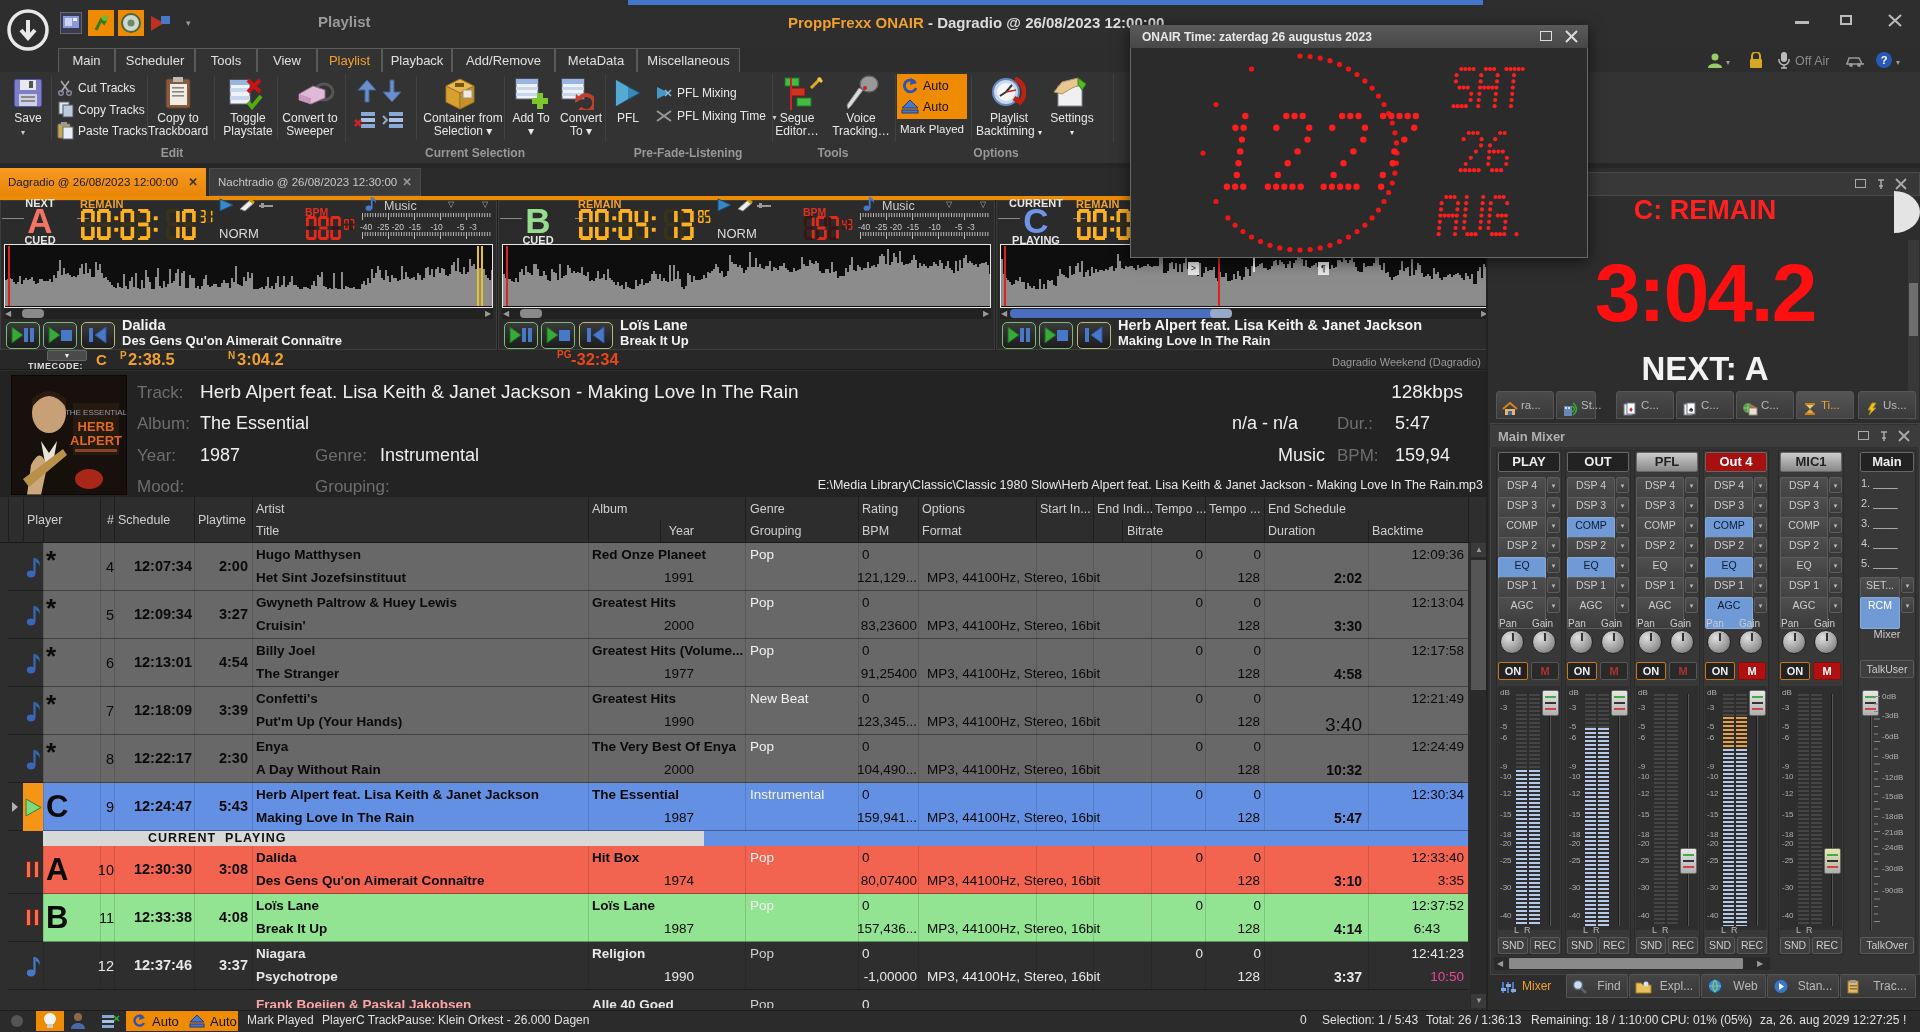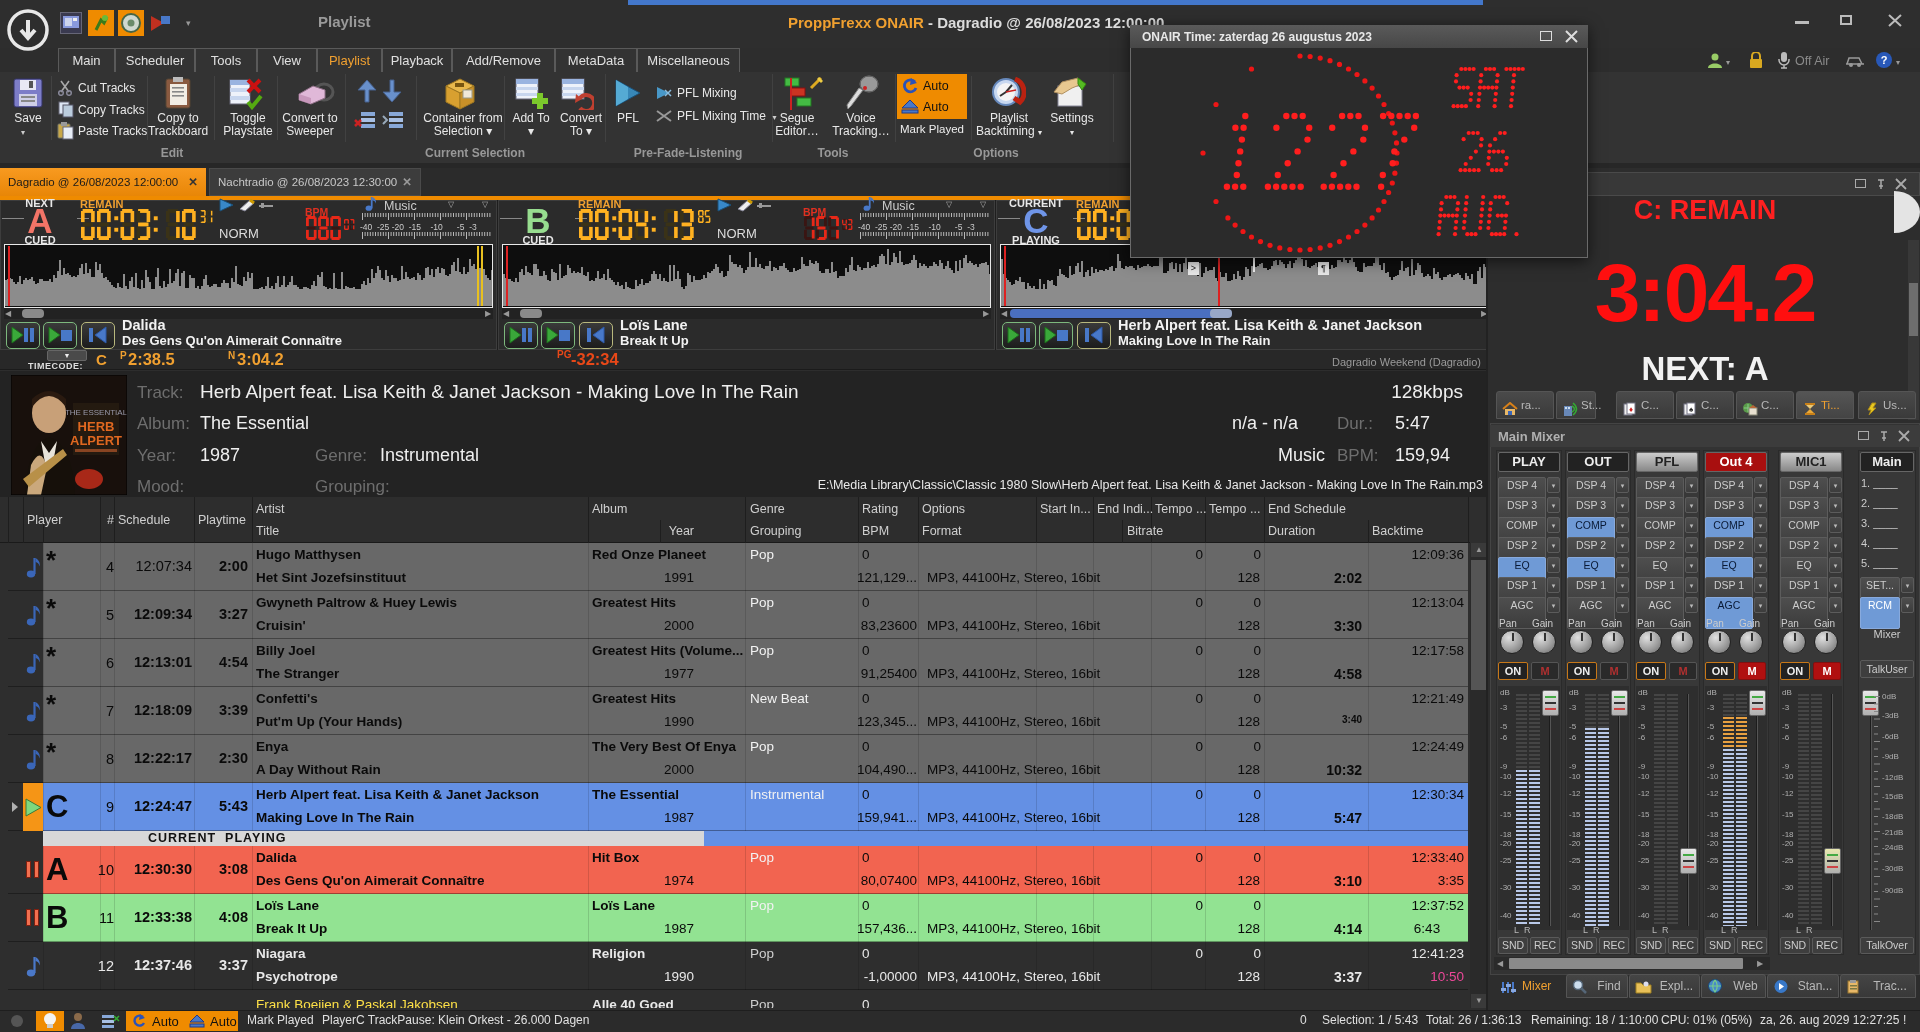--- a/index.html
+++ b/index.html
@@ -1163,21 +1163,21 @@
 <div class="a" style="left:1205px;top:543px;width:1px;height:48px;background:rgba(0,0,0,0.13)"></div>
 <div class="a" style="left:1264px;top:543px;width:1px;height:48px;background:rgba(0,0,0,0.13)"></div>
 <div class="a" style="left:1368px;top:543px;width:1px;height:48px;background:rgba(0,0,0,0.13)"></div>
 <svg class="a" style="left:24px;top:555px" width="18" height="24">
     <ellipse cx="7" cy="19" rx="4.2" ry="3.4" fill="#3a66b8"></ellipse>
     <rect x="9.4" y="3" width="2.2" height="16" fill="#3a66b8"></rect>
     <path d="M11.6 3 C14.5 5 16.5 7.5 15.5 11.5 C15 8.5 13.5 7.5 11.6 7 Z" fill="#3a66b8"></path>
   </svg>
 <div style="position:absolute;left:46px;top:545px;color:#0a0a0a;font-size:26px;font-weight:bold">*</div>
 <div style="position:absolute;left:80px;top:559px;width:34px;text-align:right;color:#0a0a0a;font-size:14.5px">4</div>
-<div style="position:absolute;left:120px;top:558px;width:72px;text-align:right;color:#0a0a0a;font-size:14.5px;font-weight:normal">12:07:34</div>
+<div style="position:absolute;left:120px;top:558px;width:72px;text-align:right;color:#0a0a0a;font-size:14.5px;font-weight:bold">12:07:34</div>
 <div style="position:absolute;left:176px;top:558px;width:72px;text-align:right;color:#0a0a0a;font-size:14.5px;font-weight:bold">2:00</div>
 <div style="position:absolute;left:256px;top:547px;color:#0a0a0a;font-size:13.5px;font-weight:bold;white-space:nowrap">Hugo Matthysen</div>
 <div style="position:absolute;left:256px;top:570px;color:#0a0a0a;font-size:13.5px;font-weight:bold;white-space:nowrap">Het Sint Jozefsinstituut</div>
 <div style="position:absolute;left:592px;top:547px;color:#0a0a0a;font-size:13.5px;font-weight:bold;white-space:nowrap">Red Onze Planeet</div>
 <div style="position:absolute;left:630px;top:570px;width:64px;text-align:right;color:#0a0a0a;font-size:13.5px">1991</div>
 <div style="position:absolute;left:750px;top:547px;color:#f2f2f2;font-size:13.5px">Pop</div>
 <div style="position:absolute;left:862px;top:547px;color:#0a0a0a;font-size:13.5px">0</div>
 <div style="position:absolute;left:800px;top:570px;width:117px;text-align:right;color:#0a0a0a;font-size:13.5px">121,129...</div>
 <div style="position:absolute;left:927px;top:570px;color:#0a0a0a;font-size:13.5px;white-space:nowrap">MP3, 44100Hz, Stereo, 16bit</div>
 <div style="position:absolute;left:1140px;top:547px;width:63px;text-align:right;color:#0a0a0a;font-size:13.5px">0</div>
@@ -1294,21 +1294,21 @@
 <div style="position:absolute;left:592px;top:691px;color:#0a0a0a;font-size:13.5px;font-weight:bold;white-space:nowrap">Greatest Hits</div>
 <div style="position:absolute;left:630px;top:714px;width:64px;text-align:right;color:#0a0a0a;font-size:13.5px">1990</div>
 <div style="position:absolute;left:750px;top:691px;color:#f2f2f2;font-size:13.5px">New Beat</div>
 <div style="position:absolute;left:862px;top:691px;color:#0a0a0a;font-size:13.5px">0</div>
 <div style="position:absolute;left:800px;top:714px;width:117px;text-align:right;color:#0a0a0a;font-size:13.5px">123,345...</div>
 <div style="position:absolute;left:927px;top:714px;color:#0a0a0a;font-size:13.5px;white-space:nowrap">MP3, 44100Hz, Stereo, 16bit</div>
 <div style="position:absolute;left:1140px;top:691px;width:63px;text-align:right;color:#0a0a0a;font-size:13.5px">0</div>
 <div style="position:absolute;left:1200px;top:691px;width:61px;text-align:right;color:#0a0a0a;font-size:13.5px">0</div>
 <div style="position:absolute;left:1200px;top:714px;width:60px;text-align:right;color:#0a0a0a;font-size:13.5px">128</div>
 <div style="position:absolute;left:1290px;top:691px;width:174px;text-align:right;color:#0a0a0a;font-size:13.5px">12:21:49</div>
-<div style="position:absolute;left:1290px;top:714px;width:72px;text-align:right;color:#0a0a0a;font-size:10px;font-weight:bold">3:40</div>
+<div style="position:absolute;left:1290px;top:714px;width:72px;text-align:right;color:#0a0a0a;font-size:19px;font-weight:normal">3:40</div>
 <div style="position:absolute;left:8px;top:735px;width:35px;height:48px;background:#2e2e2e;border-bottom:1px solid rgba(0,0,0,0.35)"></div>
 <div style="position:absolute;left:43px;top:735px;width:1425px;height:48px;background:#686868;border-bottom:1px solid rgba(0,0,0,0.35)"></div>
 <div class="a" style="left:43px;top:735px;width:1px;height:48px;background:rgba(0,0,0,0.13)"></div>
 <div class="a" style="left:100px;top:735px;width:1px;height:48px;background:rgba(0,0,0,0.13)"></div>
 <div class="a" style="left:114px;top:735px;width:1px;height:48px;background:rgba(0,0,0,0.13)"></div>
 <div class="a" style="left:194px;top:735px;width:1px;height:48px;background:rgba(0,0,0,0.13)"></div>
 <div class="a" style="left:252px;top:735px;width:1px;height:48px;background:rgba(0,0,0,0.13)"></div>
 <div class="a" style="left:588px;top:735px;width:1px;height:48px;background:rgba(0,0,0,0.13)"></div>
 <div class="a" style="left:745px;top:735px;width:1px;height:48px;background:rgba(0,0,0,0.13)"></div>
 <div class="a" style="left:858px;top:735px;width:1px;height:48px;background:rgba(0,0,0,0.13)"></div>
@@ -1493,21 +1493,21 @@
 <div style="position:absolute;left:1200px;top:946px;width:61px;text-align:right;color:#e8e8e8;font-size:13.5px">0</div>
 <div style="position:absolute;left:1200px;top:969px;width:60px;text-align:right;color:#e8e8e8;font-size:13.5px">128</div>
 <div style="position:absolute;left:1290px;top:946px;width:174px;text-align:right;color:#e8e8e8;font-size:13.5px">12:41:23</div>
 <div style="position:absolute;left:1290px;top:969px;width:72px;text-align:right;color:#e8e8e8;font-size:14px;font-weight:bold">3:37</div>
 <div style="position:absolute;left:1390px;top:969px;width:74px;text-align:right;color:#ec4899;font-size:13.5px">10:50</div>
 <div style="position:absolute;left:8px;top:831px;width:35px;height:15px;background:#2e2e2e"></div>
 <div style="position:absolute;left:704px;top:831px;width:764px;height:15px;background:#6490e4"></div>
 <div style="position:absolute;left:43px;top:831px;width:661px;height:15px;background:#d8d8d8"></div>
 <div style="position:absolute;left:148px;top:831px;color:#111;font-size:12.5px;font-weight:bold;letter-spacing:1px;line-height:15px">CURRENT&nbsp;&nbsp;PLAYING</div>
 <div style="position:absolute;left:43px;top:990px;width:1425px;height:18px;background:#2e2e2e;overflow:hidden;">
-    <div style="position:absolute;left:213px;top:7px;color:#fde047;font-size:13.5px;font-weight:normal">Frank Boeijen &amp; Paskal Jakobsen</div>
+    <div style="position:absolute;left:213px;top:7px;color:#fca5a5;font-size:13.5px;font-weight:bold">Frank Boeijen &amp; Paskal Jakobsen</div>
     <div style="position:absolute;left:549px;top:7px;color:#e8e8e8;font-size:13.5px;font-weight:bold">Alle 40 Goed</div>
     <div style="position:absolute;left:707px;top:7px;color:#cfcfcf;font-size:13.5px">Pop</div>
     <div style="position:absolute;left:819px;top:7px;color:#e8e8e8;font-size:13.5px">0</div>
   </div>
 <div style="position:absolute;left:1470px;top:543px;width:18px;height:465px;background:#2a2a2a"></div>
 <div style="position:absolute;left:1471px;top:543px;width:16px;height:14px;background:#3a3a3a;color:#999;font-size:8px;text-align:center;line-height:14px">▲</div>
 <div style="position:absolute;left:1471px;top:994px;width:16px;height:14px;background:#3a3a3a;color:#999;font-size:8px;text-align:center;line-height:14px">▼</div>
 <div style="position:absolute;left:1471px;top:560px;width:16px;height:130px;background:#555"></div>
 <div style="position:absolute;left:1486px;top:168px;width:4px;height:842px;background:#222"></div>
 <div style="position:absolute;left:1488px;top:168px;width:432px;height:842px;background:#2d2d2d"></div>

